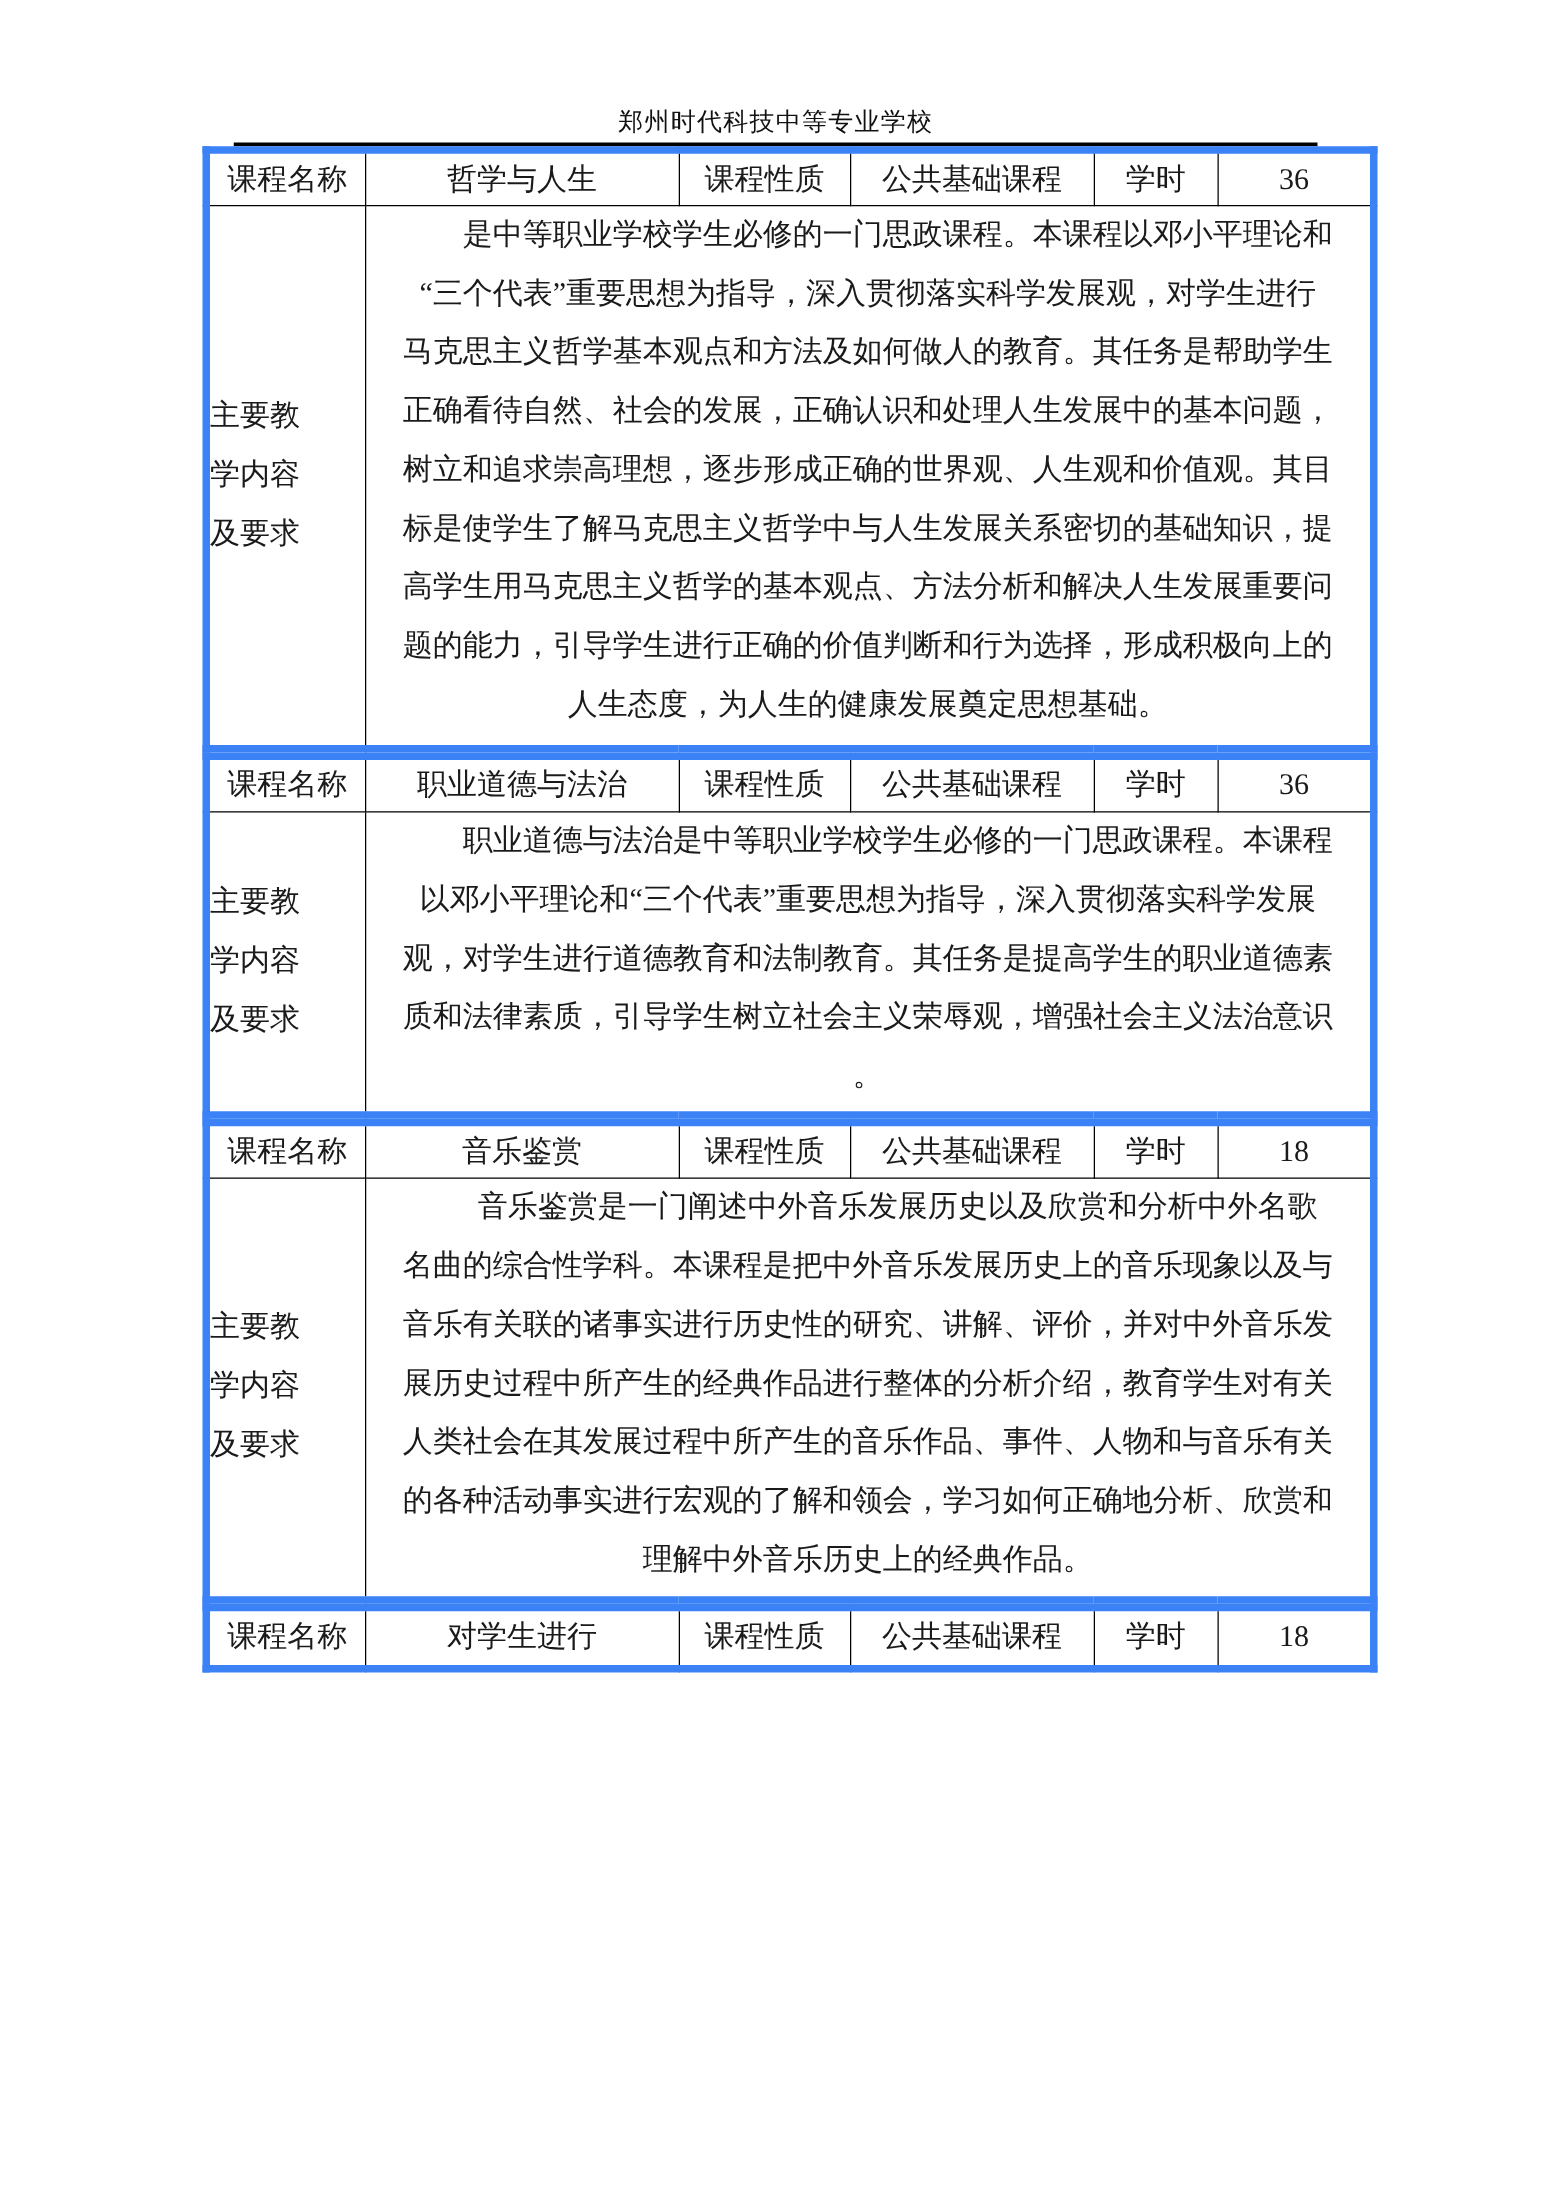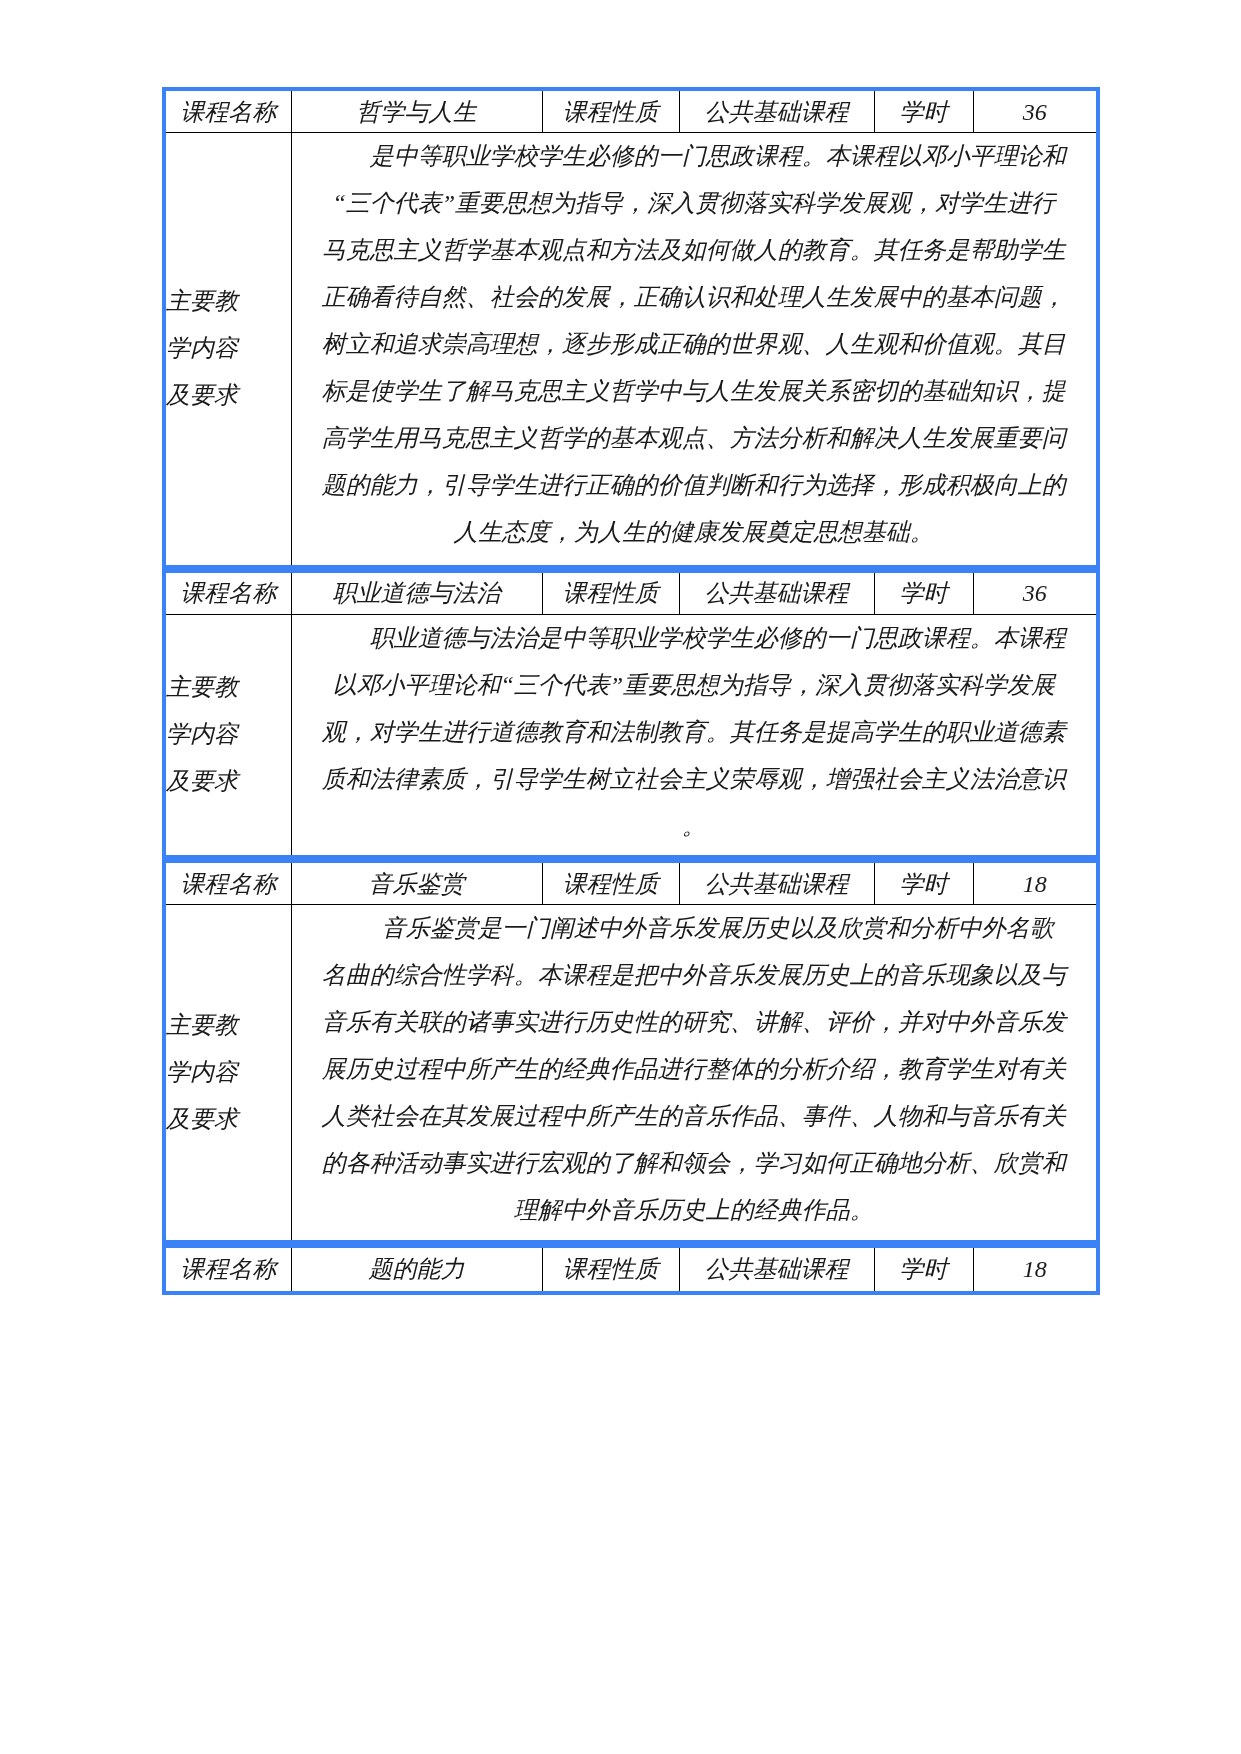--- a/index.html
+++ b/index.html
@@ -46,22 +46,21 @@
   .section-heading.first {
     margin: 36px 0 10px 0;
   }
   .section-heading.later {
     margin: 6px 0 4px 0;
   }
   table.course-table {
     border-collapse: collapse;
     table-layout: fixed;
     width: 934px;
-    border: 4px solid #3b82f6;
-    font-style: italic;
+    border: 6px solid #3b82f6;
   }
   table.course-table td {
     border: 1px solid #000;
     font-size: 24px;
     color: #1a1a1a;
     padding: 0;
     overflow: hidden;
   }
   tr.head-row td {
     height: 41px;
@@ -86,20 +85,24 @@
   }
   .h-t1 { height: 434px; }
   .h-t2 { height: 243px; }
   .h-t3 { height: 337px; }
 </style>
 </head>
 <body>
 
 <div class="page">
 
+  <div class="page-header">
+    <div class="school-name">郑州时代科技中等专业学校</div>
+    <div class="header-rule"></div>
+  </div>
 
   <div class="content">
 
     <table class="course-table">
       <colgroup>
         <col style="width:127px">
           <col style="width:251px">
           <col style="width:137px">
         <col style="width:195px">
           <col style="width:99px">
@@ -200,21 +203,21 @@
         <col style="width:127px">
           <col style="width:251px">
           <col style="width:137px">
         <col style="width:195px">
           <col style="width:99px">
           <col style="width:125px">
       </colgroup>
       <tbody>
           <tr class="head-row tall-head">
         <td>课程名称</td>
-        <td>题的能力</td>
+        <td>对学生进行</td>
         <td>课程性质</td>
         <td>公共基础课程</td>
         <td>学时</td>
         <td>18</td>
       </tr>
     </tbody>
       </table>
 
   </div>
 </div>

